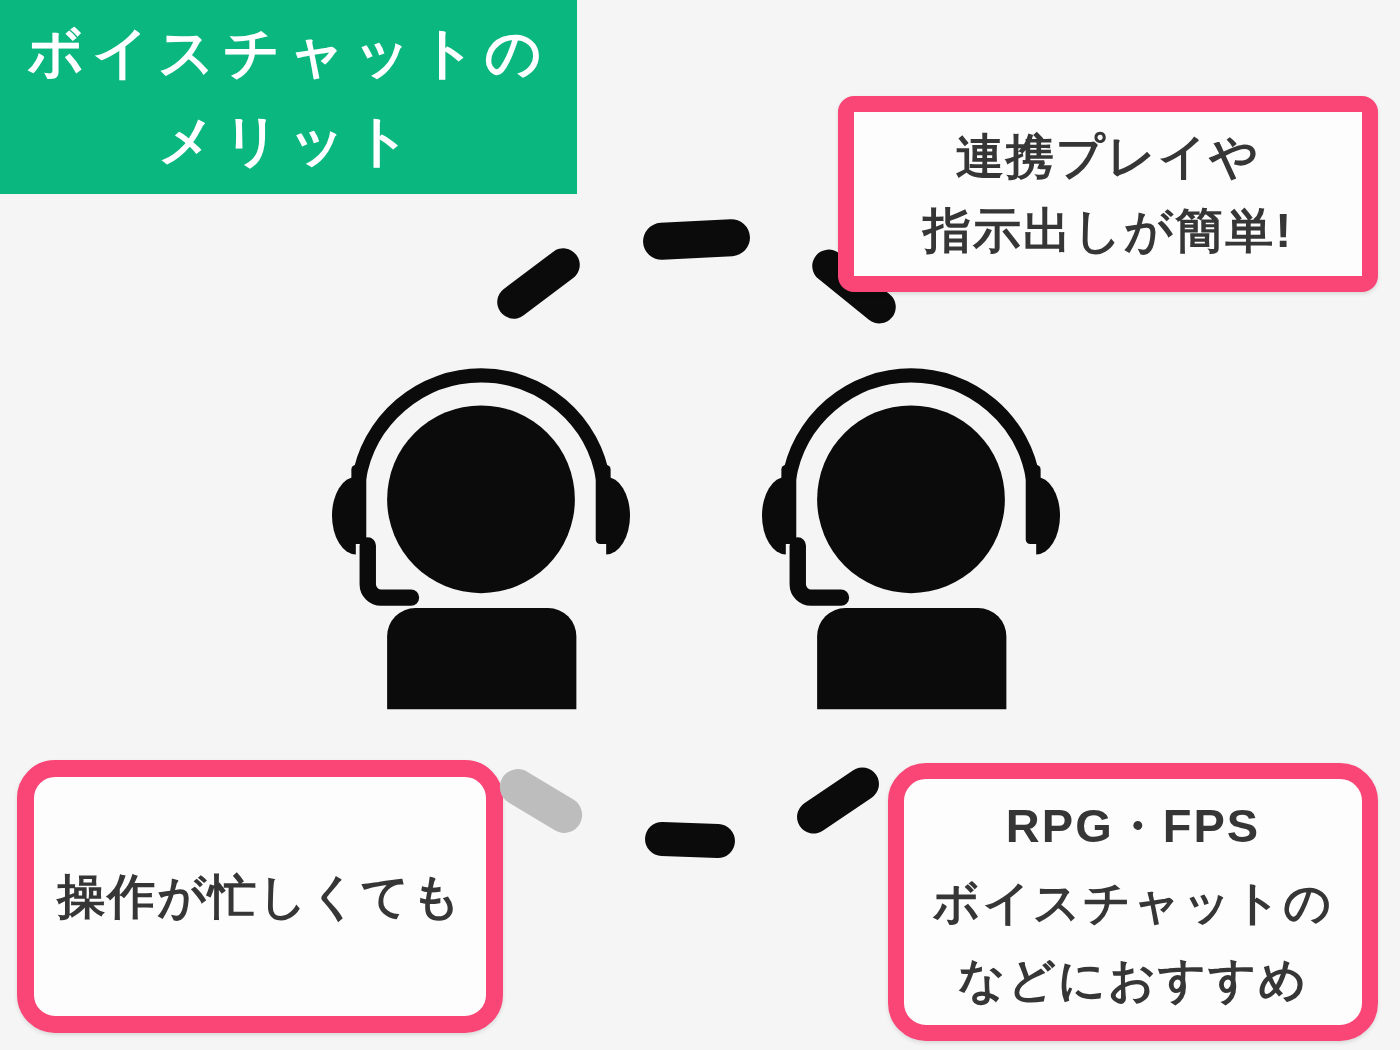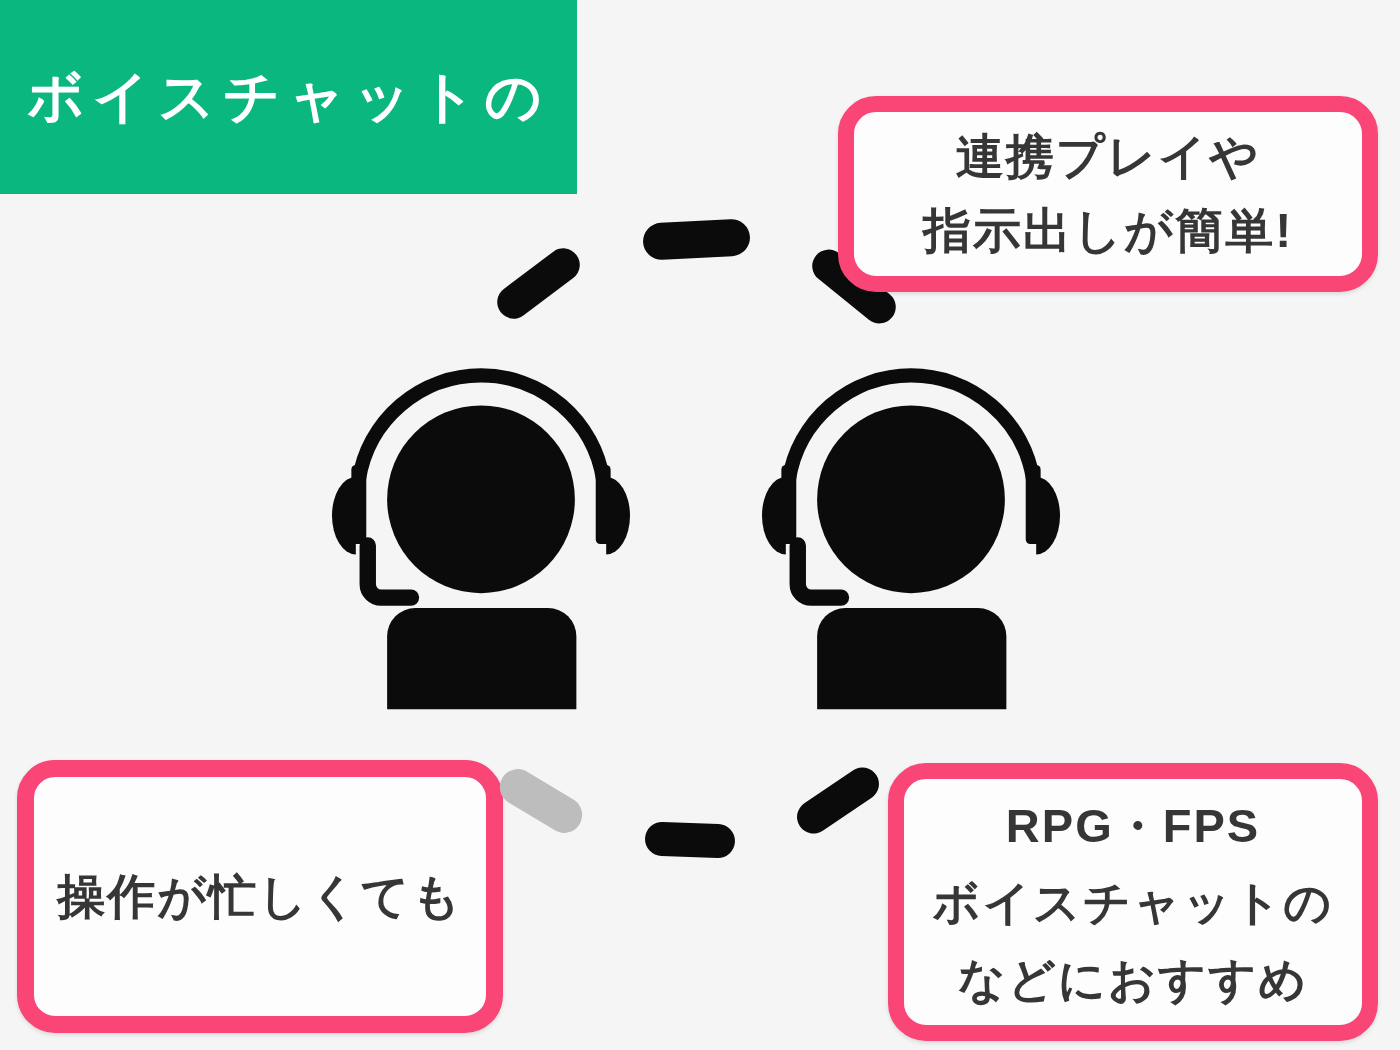--- a/index.html
+++ b/index.html
@@ -29,21 +29,21 @@
     border:16px solid #fa4577;
     border-radius:38px;
     display:flex;flex-direction:column;align-items:center;justify-content:center;
     z-index:2;
     box-shadow:0 2px 4px rgba(0,0,0,0.12);
   }
   .callout .line{
     color:#363636;font-weight:700;text-align:center;white-space:nowrap;
     letter-spacing:2px;
   }
-  .callout.top-right{left:838px;top:96px;width:540px;height:196px;}
+  .callout.top-right{left:838px;top:96px;width:540px;height:196px;border-radius:16px;}
   .callout.top-right .line{font-size:48px;line-height:74px;}
   .callout.bottom-left{left:17px;top:760px;width:486px;height:273px;border-width:17px;}
   .callout.bottom-left .line{font-size:48px;line-height:76px;}
   .callout.bottom-right{left:888px;top:763px;width:490px;height:278px;}
   .callout.bottom-right .line{font-size:47px;line-height:77px;}
 
   
   .person{width:298px;height:343px;z-index:1;}
   .person svg{display:block;width:100%;height:100%;}
   .person.left{left:332px;top:368px;}
@@ -59,20 +59,21 @@
   .dash.d4{left:645px;top:823px;width:90px;height:34px;transform:rotate(2deg);}
   .dash.d5{left:792px;top:784px;width:92px;height:33px;transform:rotate(-34deg);}
   .dash.d6{left:496px;top:783px;width:90px;height:36px;transform:rotate(31deg);
            background:#bdbdbd;z-index:4;}
 </style>
 </head>
 <body>
 
 <div class="abs title-banner">
   <div class="line">ボイスチャットの</div>
+  <div class="line">メリット</div>
 </div>
 
 <div class="dash d1"></div>
 <div class="dash d2"></div>
 <div class="dash d3"></div>
 <div class="dash d4"></div>
 <div class="dash d5"></div>
 <div class="dash d6"></div>
 
 <div class="abs person left">

